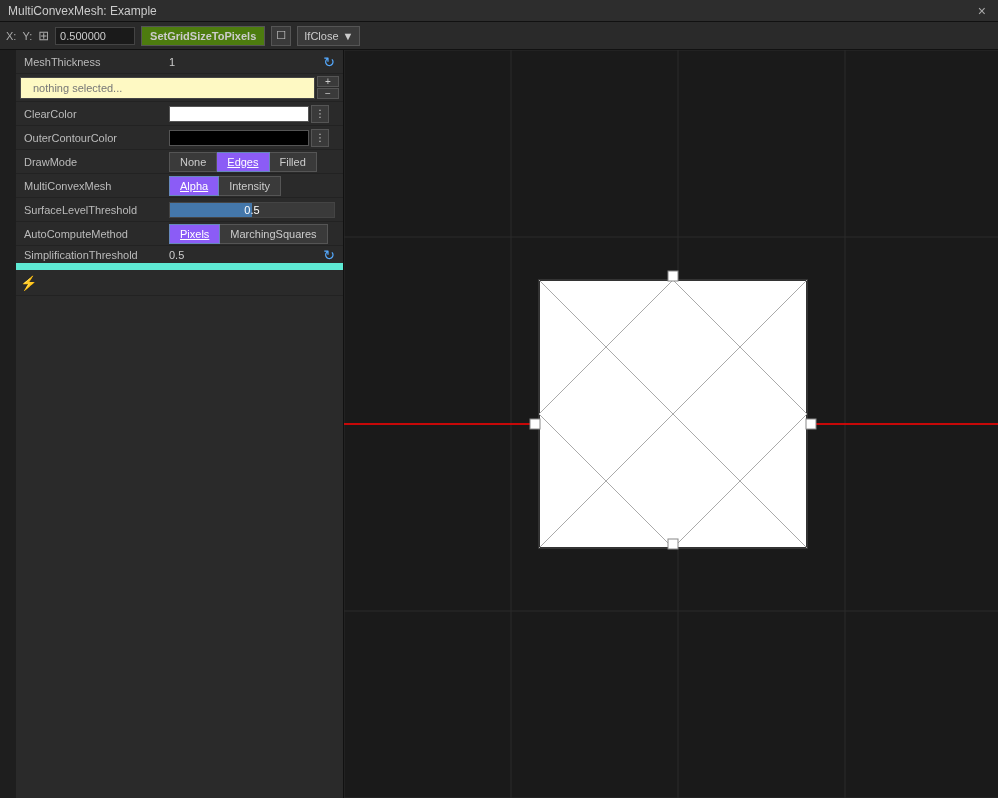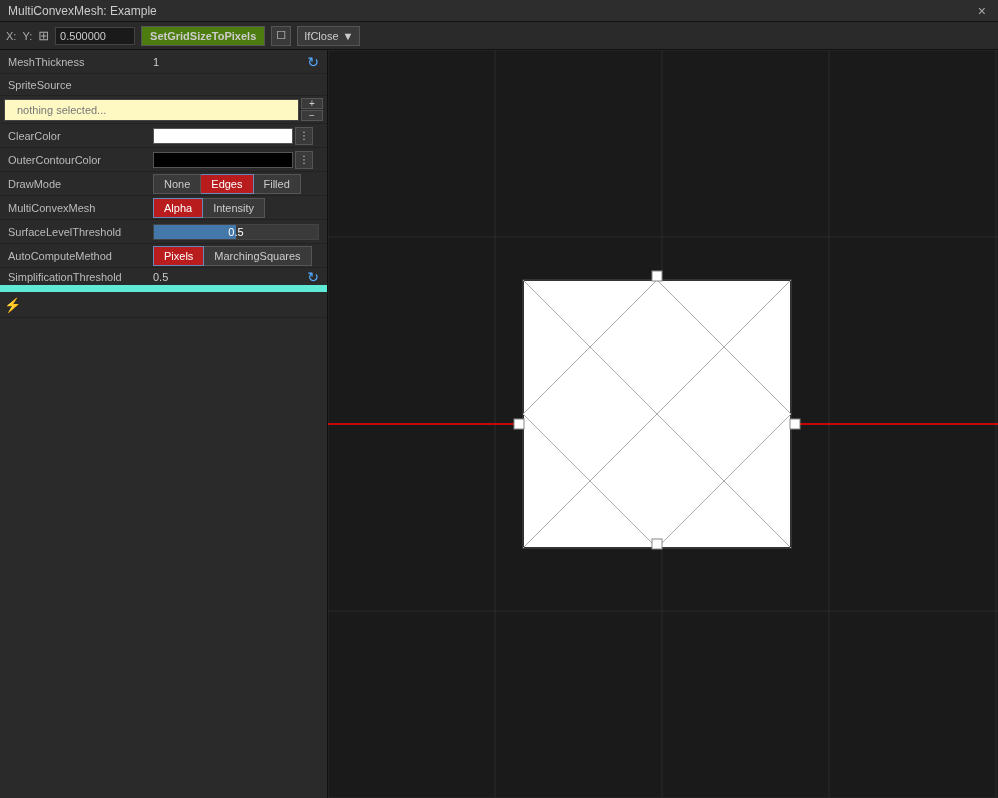--- a/index.html
+++ b/index.html
@@ -74,20 +74,21 @@
       height: 20px;
       padding: 0 6px;
       cursor: pointer;
       display: flex; align-items: center; gap: 4px;
     }
 
     
     .main-layout {
       display: flex;
       height: calc(798px - 22px - 28px);
+      margin-left: 16px;
     }
 
     
     .left-panel {
       width: 328px;
       background: #2a2a2a;
       border-right: 1px solid #111;
       flex-shrink: 0;
       display: flex;
       flex-direction: column;
@@ -197,23 +198,24 @@
       background: #3a3a3a;
       border: 1px solid #555;
       color: #ccc;
       font-size: 11px;
       height: 20px;
       padding: 0 10px;
       cursor: pointer;
       white-space: nowrap;
     }
     .toggle-btn.active {
-      background: #b91c1c;
+      background: #8b5cf6;
       border-color: #6688bb;
       color: #fff;
+      text-decoration: underline;
     }
     .toggle-btn:not(:first-child) { border-left: none; }
 
     
     .slider-row {
       display: flex;
       align-items: center;
       height: 24px;
       padding: 0 8px;
       border-bottom: 1px solid #222;
@@ -316,23 +318,20 @@
 <div class="main-layout">
 
   <div class="left-panel">
 
     <div class="prop-row">
       <span class="prop-label">MeshThickness</span>
       <span class="prop-value">1</span>
       <span class="refresh-icon">↻</span>
     </div>
 
-    <div class="sprite-source-label-row">
-      <span class="prop-label">SpriteSource</span>
-    </div>
 
     <div class="sprite-source-select-row">
       <select class="dropdown-select">
         <option>nothing selected...</option>
       </select>
       <div class="small-btn-vertical" style="gap:1px;">
         <button class="small-btn" style="font-size:12px; height:11px; font-size:10px;">+</button>
         <button class="small-btn" style="height:11px; font-size:10px;">−</button>
       </div>
     </div>

